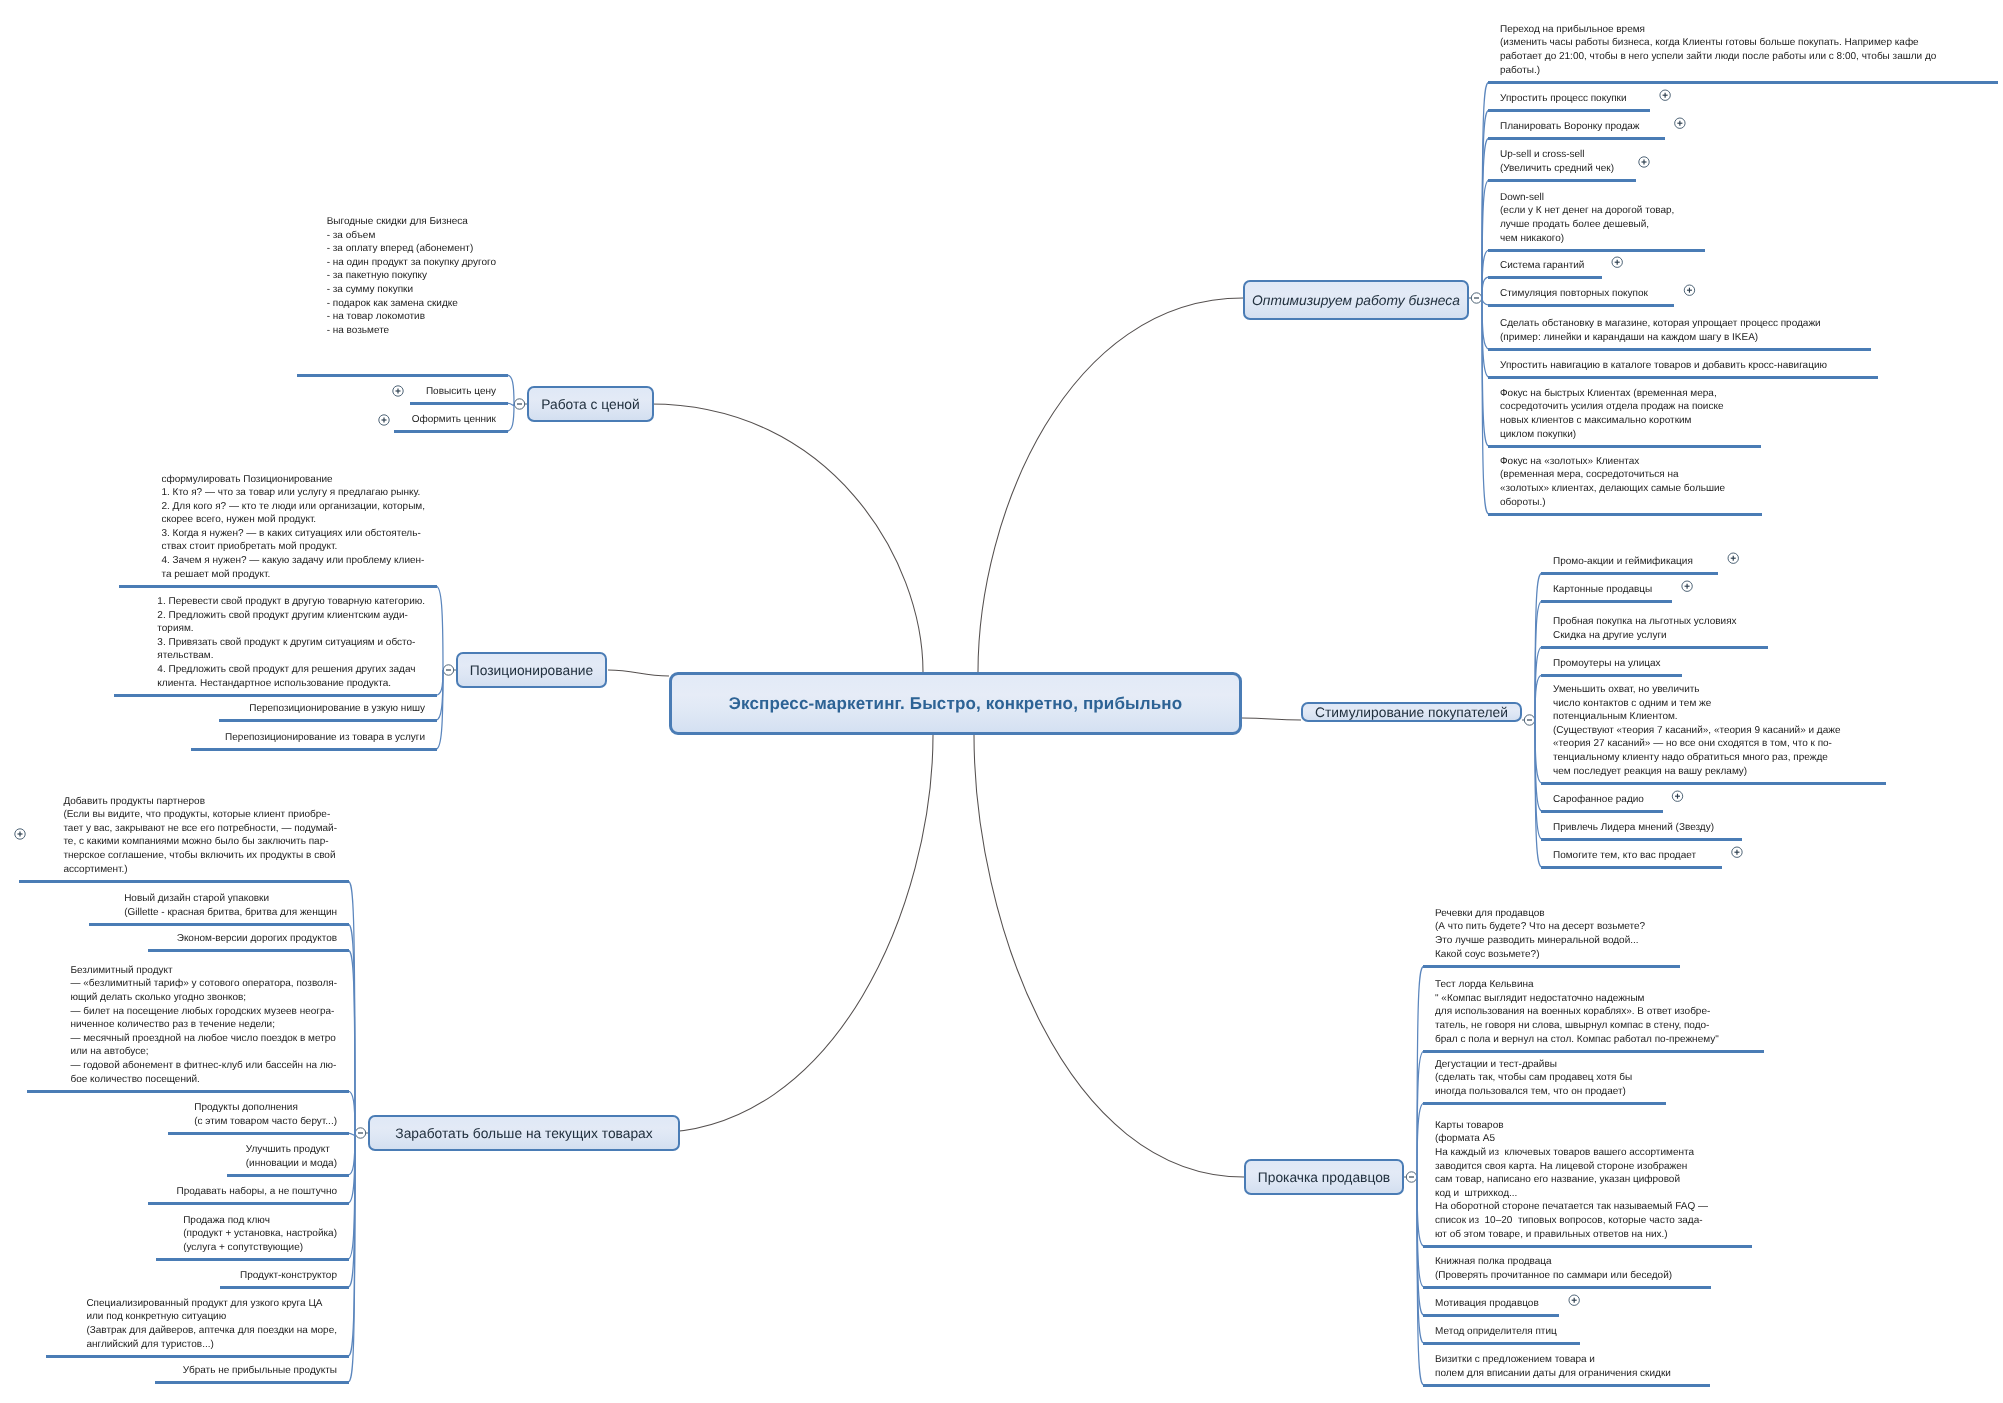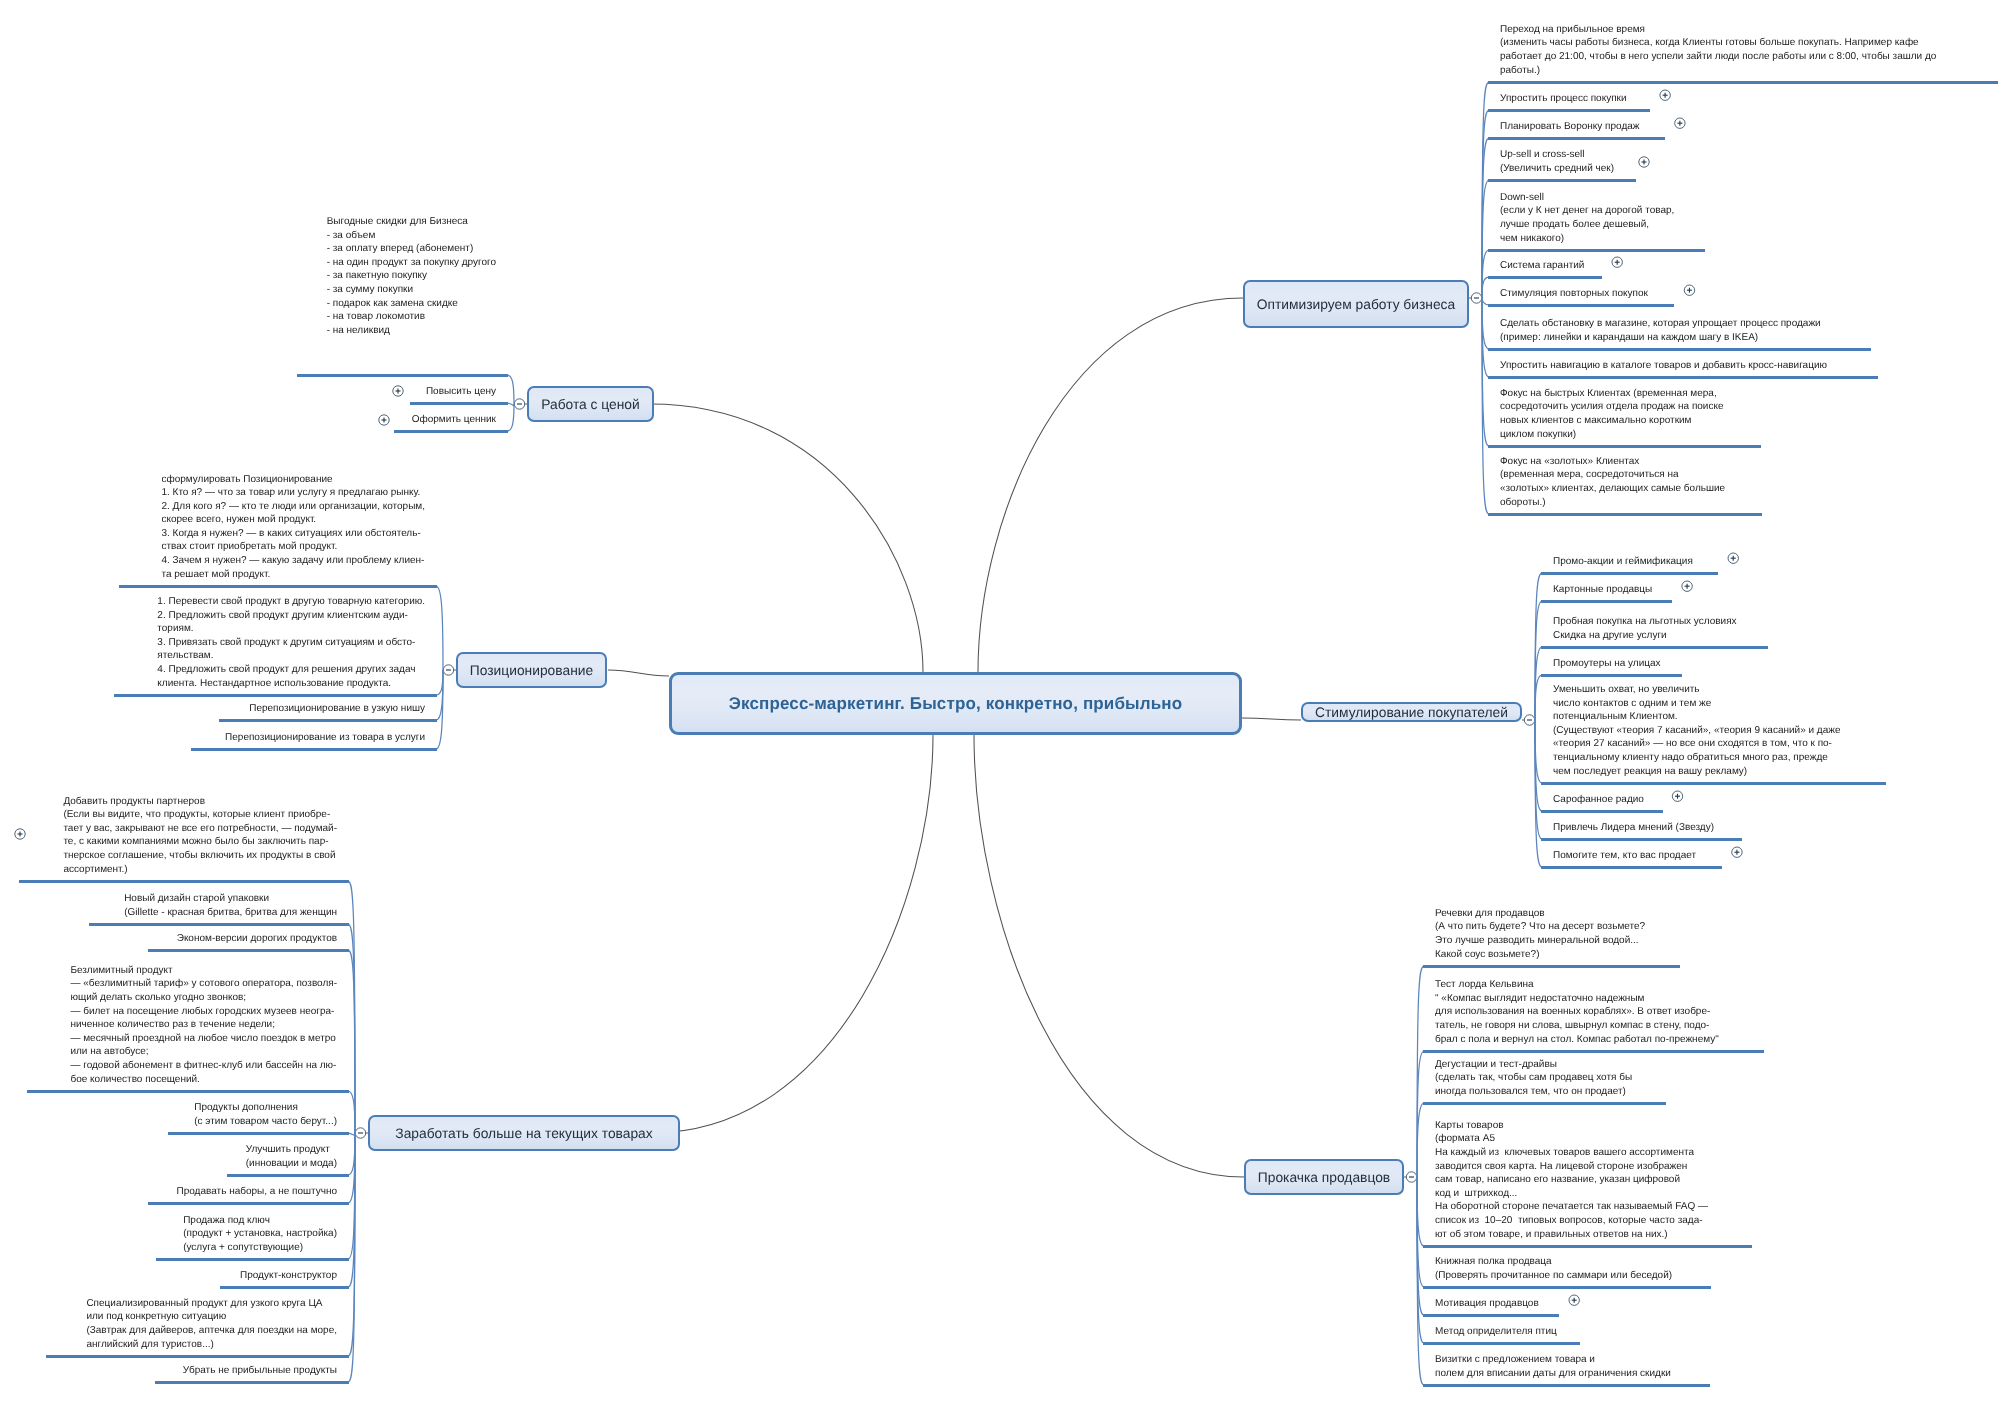--- a/index.html
+++ b/index.html
@@ -171,21 +171,21 @@
       <path d="M 355,1133 C 355,1182 353.5,1203 348,1203" fill="none" stroke="#5b86bd" stroke-width="1.25"></path>
       <path d="M 355,1133 C 355,1237 353.5,1259 348,1259" fill="none" stroke="#5b86bd" stroke-width="1.25"></path>
       <path d="M 355,1133 C 355,1265 353.5,1287 348,1287" fill="none" stroke="#5b86bd" stroke-width="1.25"></path>
       <path d="M 355,1133 C 355,1334 353.5,1356 348,1356" fill="none" stroke="#5b86bd" stroke-width="1.25"></path>
       <path d="M 355,1133 C 355,1360 353.5,1382 348,1382" fill="none" stroke="#5b86bd" stroke-width="1.25"></path>
     </svg>
 
 <div class="node root" style="left: 669px; top: 672px; width: 573px; height: 63px;">
       <span class="lbl">Экспресс-маркетинг. Быстро, конкретно, прибыльно</span>
     </div>
-    <div class="node branch" style="left: 1243px; top: 280px; height: 48px; width: 226px;">
+    <div class="node branch" style="left: 1243px; top: 280px; height: 40px; width: 226px; font-style: italic;">
       <span class="lbl">Оптимизируем работу бизнеса</span>
     </div>
     <div class="topic" style="left: 1500px; top: 22.9px;"><div>Переход на прибыльное время</div><div>(изменить часы работы бизнеса, когда Клиенты готовы больше покупать. Например кафе</div><div>работает до 21:00, чтобы в него успели зайти люди после работы или с 8:00, чтобы зашли до</div><div>работы.)</div></div>
     <div class="topic" style="left: 1500px; top: 91.7px;"><div>Упростить процесс покупки</div></div>
     <div class="topic" style="left: 1500px; top: 119.7px;"><div>Планировать Воронку продаж</div></div>
     <div class="topic" style="left: 1500px; top: 148.1px;"><div>Up-sell и cross-sell</div><div>(Увеличить средний чек)</div></div>
     <div class="topic" style="left: 1500px; top: 190.9px;"><div>Down-sell</div><div>(если у К нет денег на дорогой товар,</div><div>лучше продать более дешевый,</div><div>чем никакого)</div></div>
     <div class="topic" style="left: 1500px; top: 258.7px;"><div>Система гарантий</div></div>
     <div class="topic" style="left: 1500px; top: 286.7px;"><div>Стимуляция повторных покупок</div></div>
     <div class="topic" style="left: 1500px; top: 317.1px;"><div>Сделать обстановку в магазине, которая упрощает процесс продажи</div><div>(пример: линейки и карандаши на каждом шагу в IKEA)</div></div>
@@ -210,21 +210,21 @@
     <div class="topic" style="left: 1435px; top: 906.9px;"><div>Речевки для продавцов</div><div>(А что пить будете? Что на десерт возьмете?</div><div>Это лучше разводить минеральной водой...</div><div>Какой соус возьмете?)</div></div>
     <div class="topic" style="left: 1435px; top: 1057.5px;"><div>Дегустации и тест-драйвы</div><div>(сделать так, чтобы сам продавец хотя бы</div><div>иногда пользовался тем, что он продает)</div></div>
     <div class="topic" style="left: 1435px; top: 1118.9px;"><div>Карты товаров</div><div>(формата А5</div><div>На каждый из  ключевых товаров вашего ассортимента</div><div>заводится своя карта. На лицевой стороне изображен</div><div>сам товар, написано его название, указан цифровой</div><div>код и  штрихкод...</div><div>На оборотной стороне печатается так называемый FAQ —</div><div>список из  10–20  типовых вопросов, которые часто зада-</div><div>ют об этом товаре, и правильных ответов на них.)</div></div>
     <div class="topic" style="left: 1435px; top: 1255.1px;"><div>Книжная полка продваца</div><div>(Проверять прочитанное по саммари или беседой)</div></div>
     <div class="topic" style="left: 1435px; top: 1296.7px;"><div>Мотивация продавцов</div></div>
     <div class="topic" style="left: 1435px; top: 1324.7px;"><div>Метод оприделителя птиц</div></div>
     <div class="topic" style="left: 1435px; top: 1353.1px;"><div>Визитки с предложением товара и</div><div>полем для вписании даты для ограничения скидки</div></div>
     <div class="node branch" style="left: 527px; top: 386px; height: 36px; width: 127px;">
       <span class="lbl">Работа с ценой</span>
     </div>
-    <div class="topic" style="right: 1507px; top: 215px;"><div>Выгодные скидки для Бизнеса</div><div>- за объем</div><div>- за оплату вперед (абонемент)</div><div>- на один продукт за покупку другого</div><div>- за пакетную покупку</div><div>- за сумму покупки</div><div>- подарок как замена скидке</div><div>- на товар локомотив</div><div>- на неликвид</div></div>
+    <div class="topic" style="right: 1507px; top: 215px;"><div>Выгодные скидки для Бизнеса</div><div>- за объем</div><div>- за оплату вперед (абонемент)</div><div>- на один продукт за покупку другого</div><div>- за пакетную покупку</div><div>- за сумму покупки</div><div>- подарок как замена скидке</div><div>- на товар локомотив</div><div>- на возьмете</div></div>
     <div class="topic" style="right: 1507px; top: 384.7px;"><div>Повысить цену</div></div>
     <div class="topic" style="right: 1507px; top: 412.7px;"><div>Оформить ценник</div></div>
     <div class="node branch" style="left: 456px; top: 652px; height: 36px; width: 151px;">
       <span class="lbl">Позиционирование</span>
     </div>
     <div class="topic" style="right: 1578px; top: 472.5px;"><div>сформулировать Позиционирование</div><div>1. Кто я? — что за товар или услугу я предлагаю рынку.</div><div>2. Для кого я? — кто те люди или организации, которым,</div><div>скорее всего, нужен мой продукт.</div><div>3. Когда я нужен? — в каких ситуациях или обстоятель-</div><div>ствах стоит приобретать мой продукт.</div><div>4. Зачем я нужен? — какую задачу или проблему клиен-</div><div>та решает мой продукт.</div></div>
     <div class="topic" style="right: 1578px; top: 595.1px;"><div>1. Перевести свой продукт в другую товарную категорию.</div><div>2. Предложить свой продукт другим клиентским ауди-</div><div>ториям.</div><div>3. Привязать свой продукт к другим ситуациям и обсто-</div><div>ятельствам.</div><div>4. Предложить свой продукт для решения других задач</div><div>клиента. Нестандартное использование продукта.</div></div>
     <div class="topic" style="right: 1578px; top: 701.7px;"><div>Перепозиционирование в узкую нишу</div></div>
     <div class="topic" style="right: 1578px; top: 730.7px;"><div>Перепозиционирование из товара в услуги</div></div>
     <div class="node branch" style="left: 368px; top: 1115px; height: 36px; width: 312px;">

